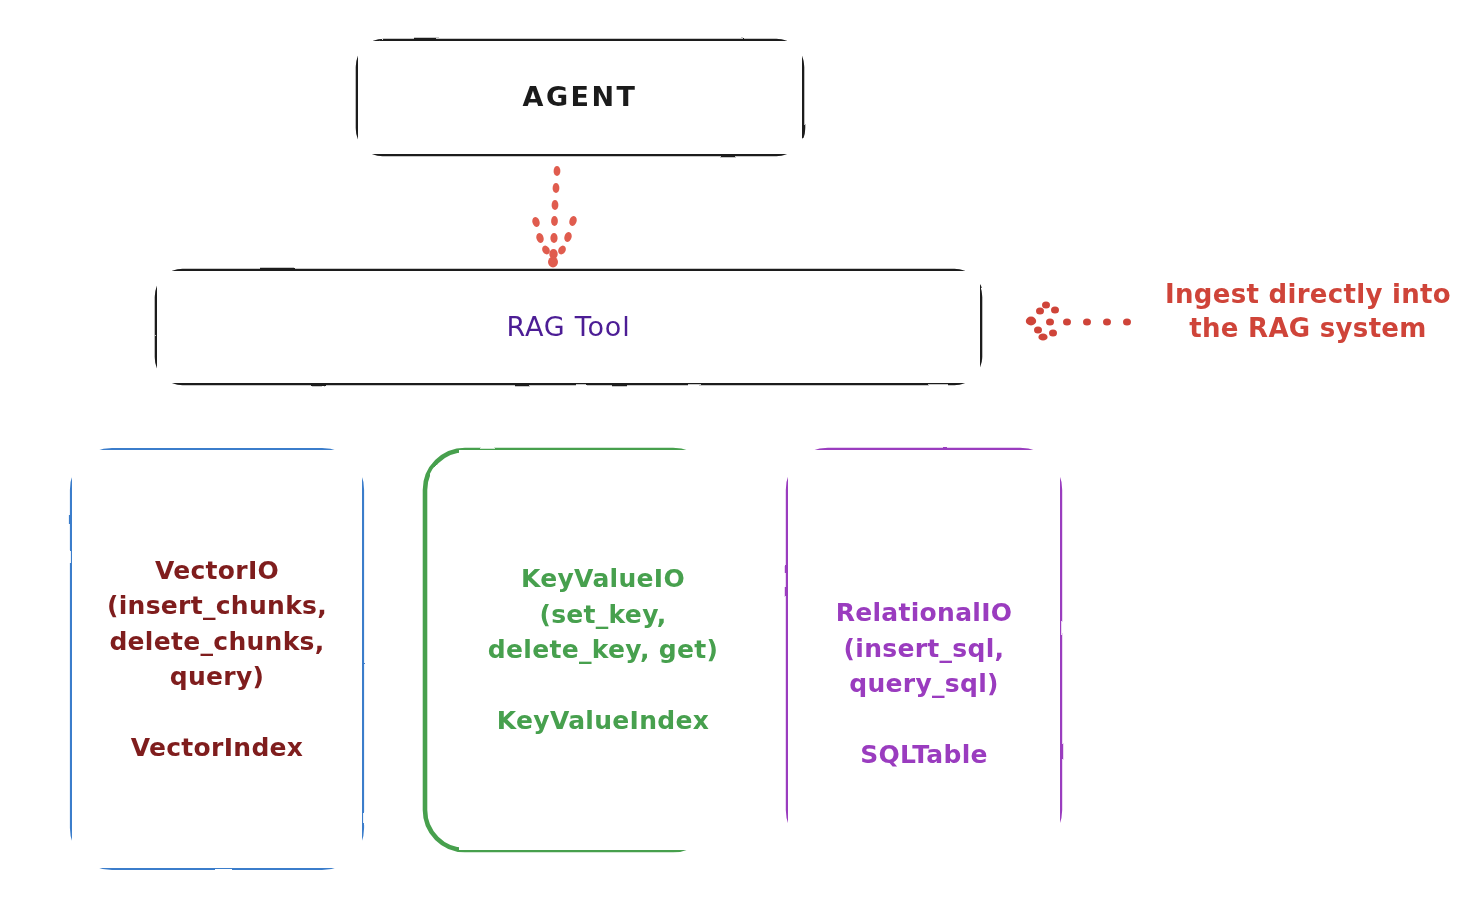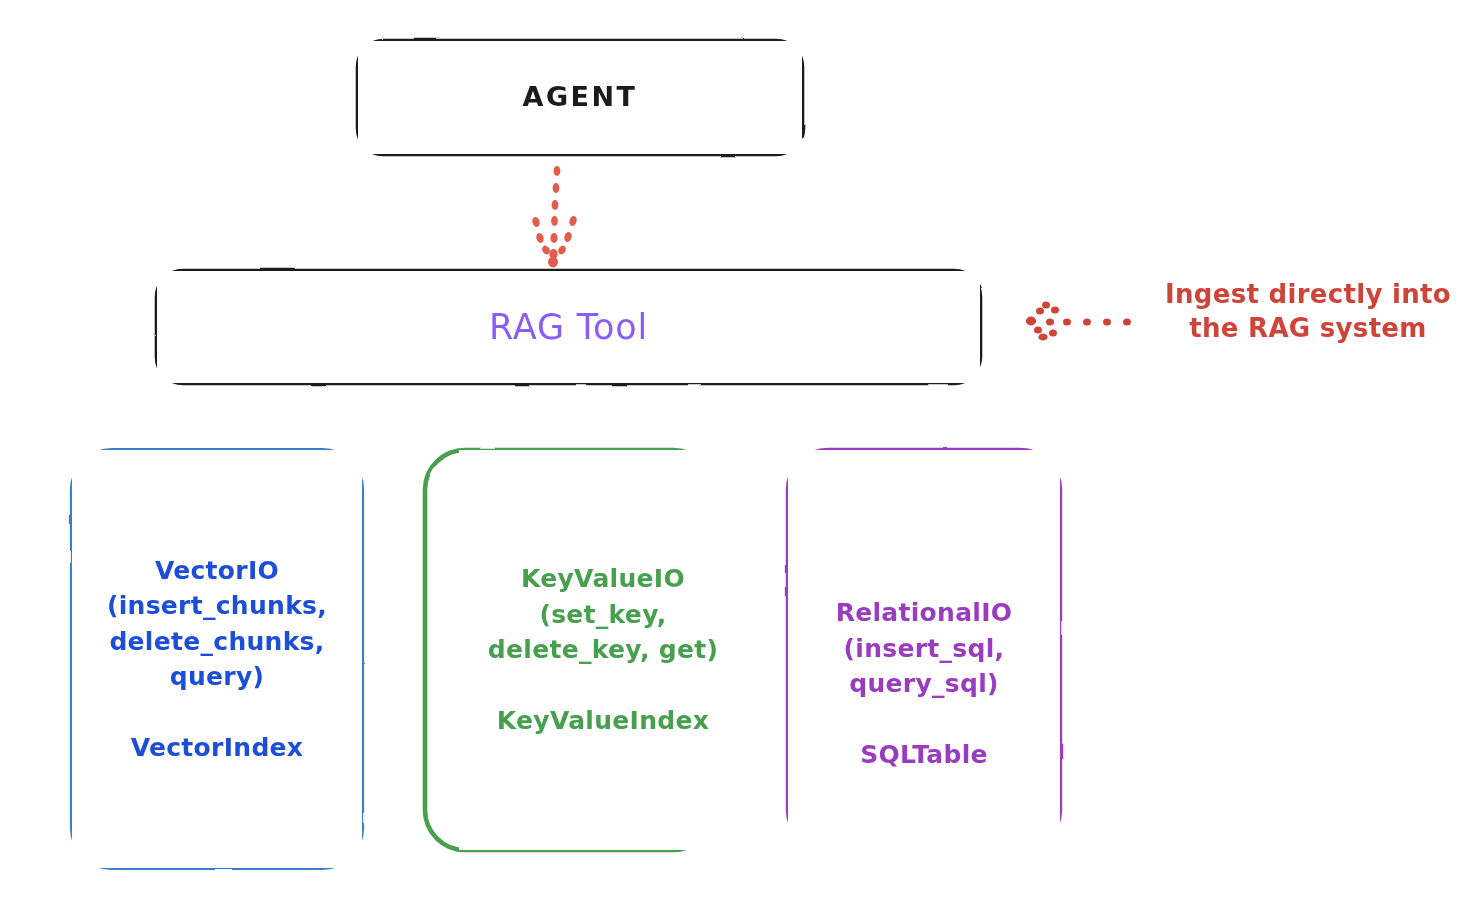--- a/index.html
+++ b/index.html
@@ -55,23 +55,23 @@
   }
 
   
   #rag-tool-node {
     left: 157px;
     top: 271px;
     width: 823px;
     height: 112px;
   }
   #rag-tool-node .node-label {
-    font-size: 35px;
+    font-size: 27px;
     font-weight: 500;
-    color: #8b5cf6;
+    color: #4c1d95;
     letter-spacing: 0.8px;
     text-align: center;
   }
 
   
   .provider .node-label {
     font-size: 25px;
     font-weight: 600;
     line-height: 1.42;
     letter-spacing: 0.3px;
@@ -187,21 +187,21 @@
 
 <div class="node" id="agent-node">
   <span class="node-label">AGENT</span>
 </div>
 
 <div class="node" id="rag-tool-node">
   <span class="node-label">RAG Tool</span>
 </div>
 
 <div class="node provider" id="vector-io-node">
-  <span class="node-label" style="color:#1d4ed8">VectorIO
+  <span class="node-label" style="color:#7f1d1d">VectorIO
 (insert_chunks,
 delete_chunks,
 query)
 
 VectorIndex</span>
 </div>
 
 <div class="node provider" id="key-value-io-node">
   <span class="node-label" style="color:#47a04e">KeyValueIO
 (set_key,

